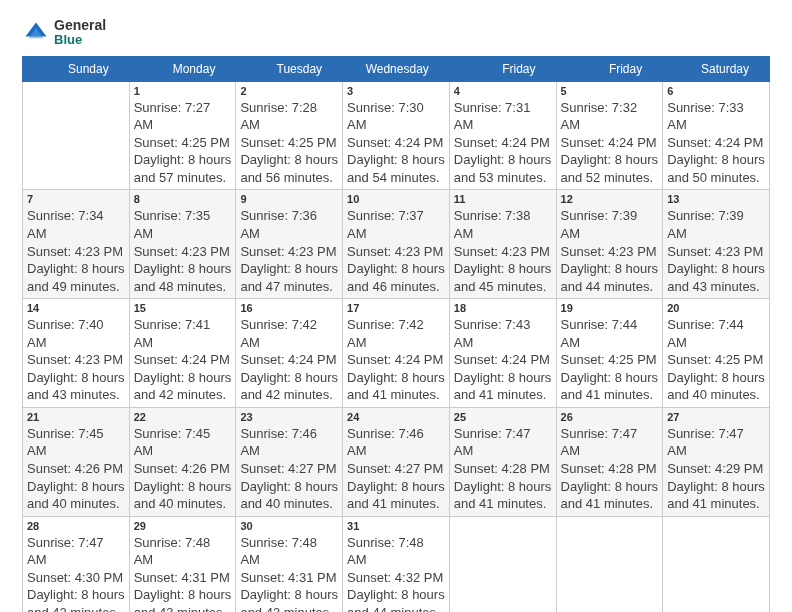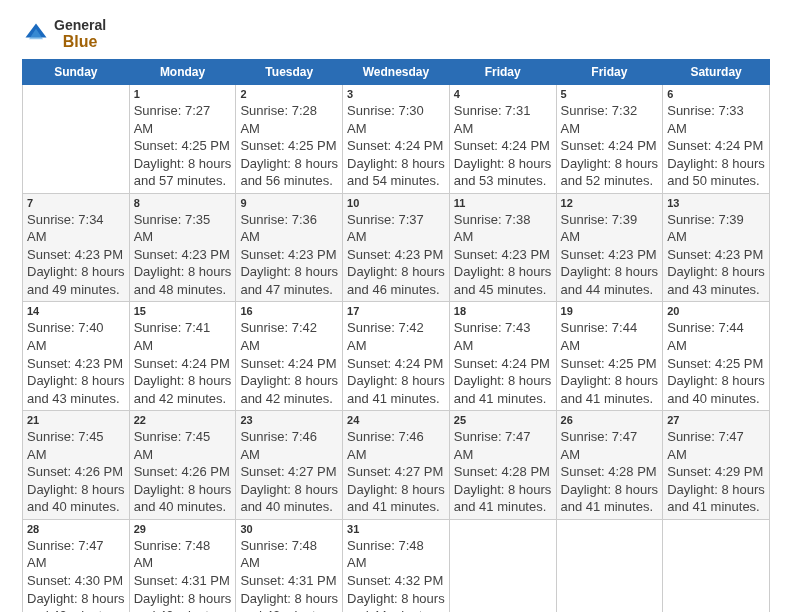--- a/index.html
+++ b/index.html
@@ -32,24 +32,23 @@
       display: flex;
       flex-direction: column;
       line-height: 1.1;
     }
     .logo-general {
       font-size: 14px;
       font-weight: bold;
       color: #333;
     }
     .logo-blue {
-      font-size: 16px;
-      font-weight: bold;
-      color: #a16207;
-      text-align: center;
+      font-size: 13px;
+      font-weight: bold;
+      color: #0f766e;
     }
     .logo-icon {
       width: 28px;
       height: 28px;
     }
     .title-block {
       text-align: right;
     }
     .month-title {
       font-size: 32px;
@@ -65,23 +64,23 @@
       flex: 1;
       border: 1px solid #ccc;
       border-collapse: collapse;
       width: 100%;
       table-layout: fixed;
     }
     .calendar th {
       background: #2a6db5;
       color: #fff;
       font-size: 12px;
-      font-weight: bold;
-      padding: 5px 4px;
-      text-align: center;
+      font-weight: normal;
+      padding: 5px 20px;
+      text-align: right;
       border: 1px solid #2a6db5;
     }
     .calendar td {
       vertical-align: top;
       border: 1px solid #ccc;
       padding: 3px 4px;
       font-size: 9.5px;
       color: #333;
       height: 88px;
     }

